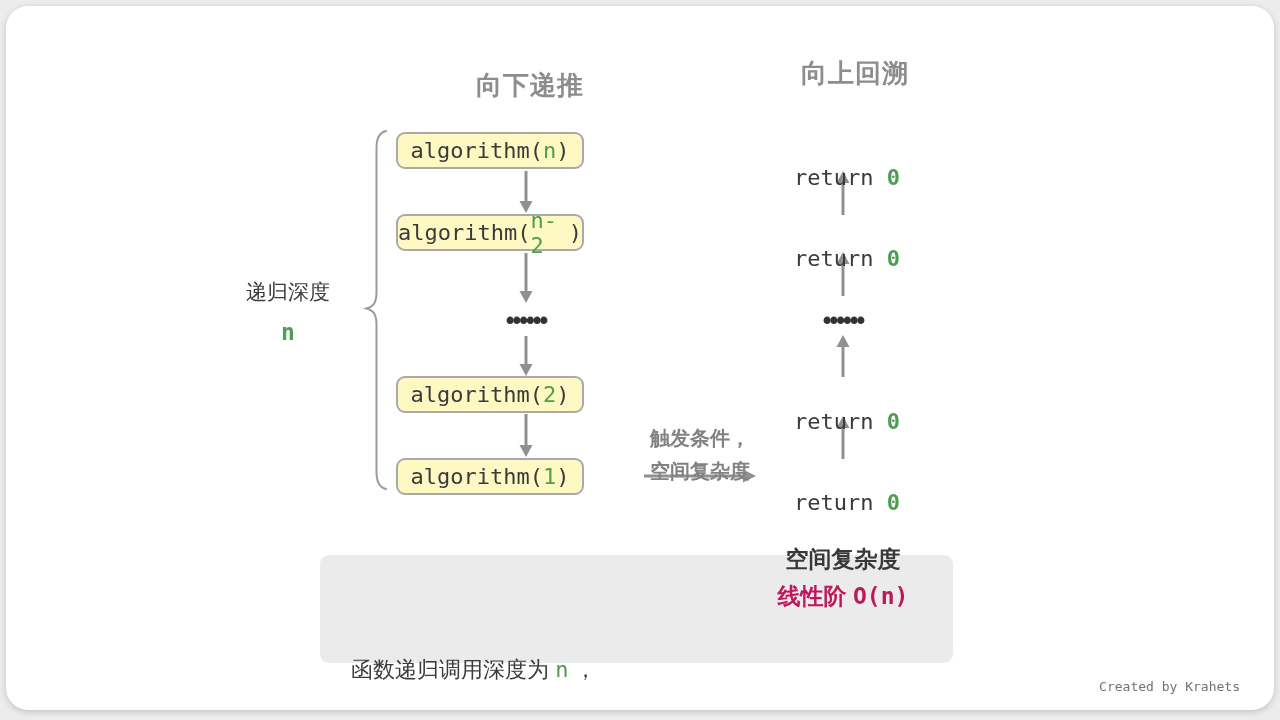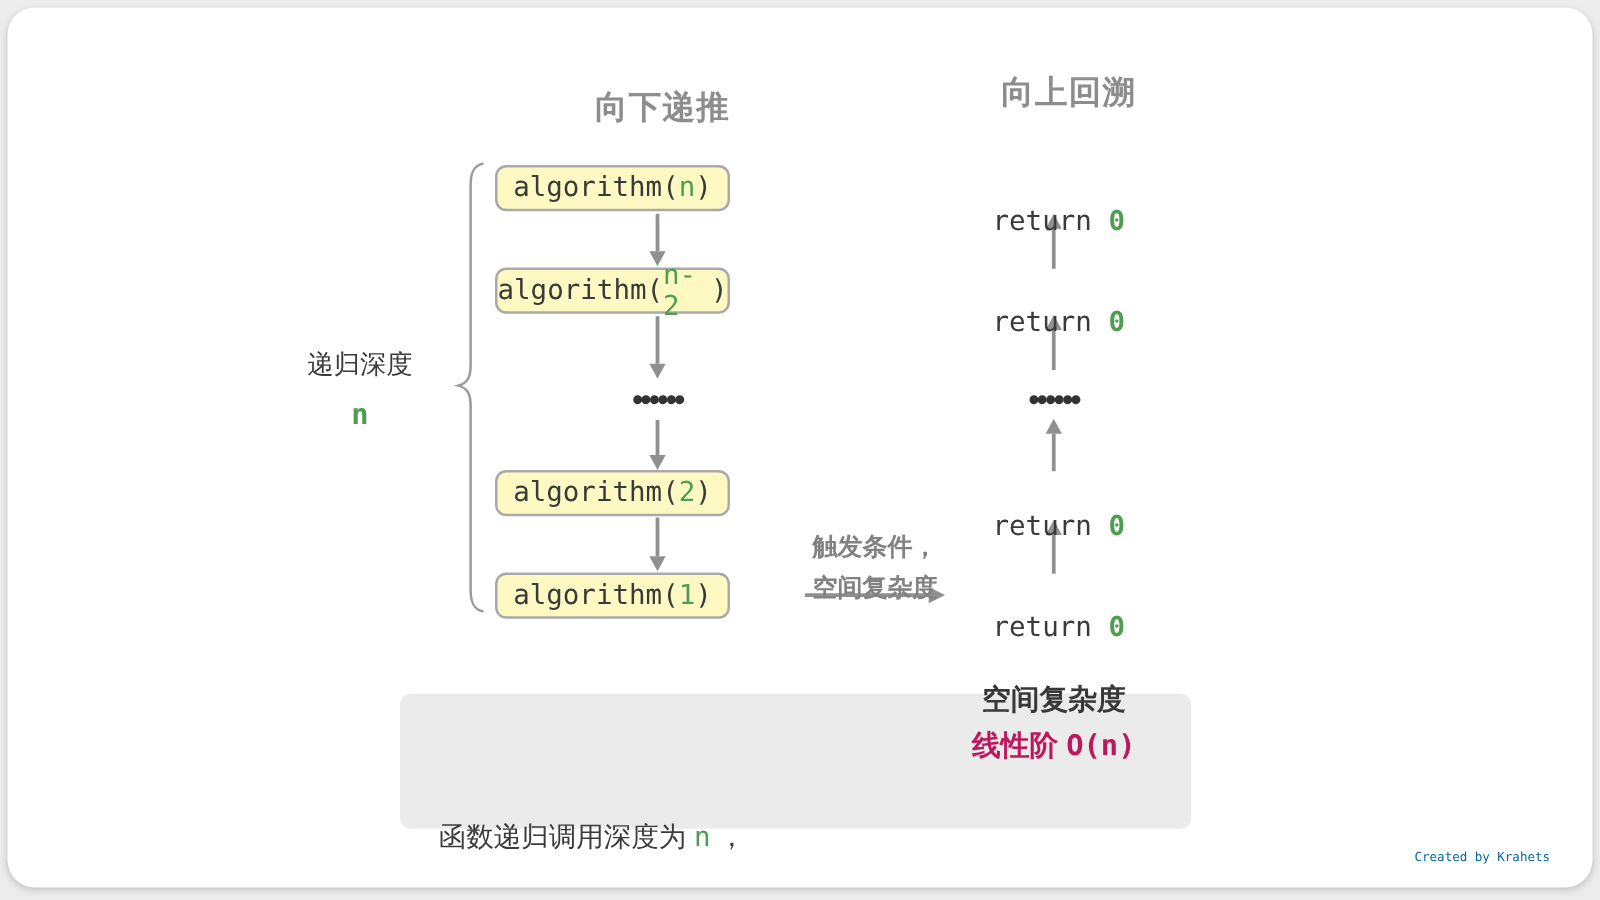--- a/index.html
+++ b/index.html
@@ -79,21 +79,21 @@
     line-height:30px; margin-bottom:8px;
   }
   #summary-right .grade {
     font-size:23px; font-weight:700; line-height:28px; white-space:pre;
   }
   #summary-right .code { font-weight:700; }
 
   #footer {
     left:1040px; top:677px; width:200px; height:20px; line-height:20px;
     text-align:right; font-family:"DejaVu Sans Mono","Liberation Mono",monospace;
-    font-size:10px; color:#0369a1;
+    font-size:13px; color:#737373;
   }
 
   #arrow-layer { left:0; top:0; width:1280px; height:720px; pointer-events:none; }
 </style>
 </head>
 <body>
 
 <div id="stage">
   <div id="card"></div>
 

